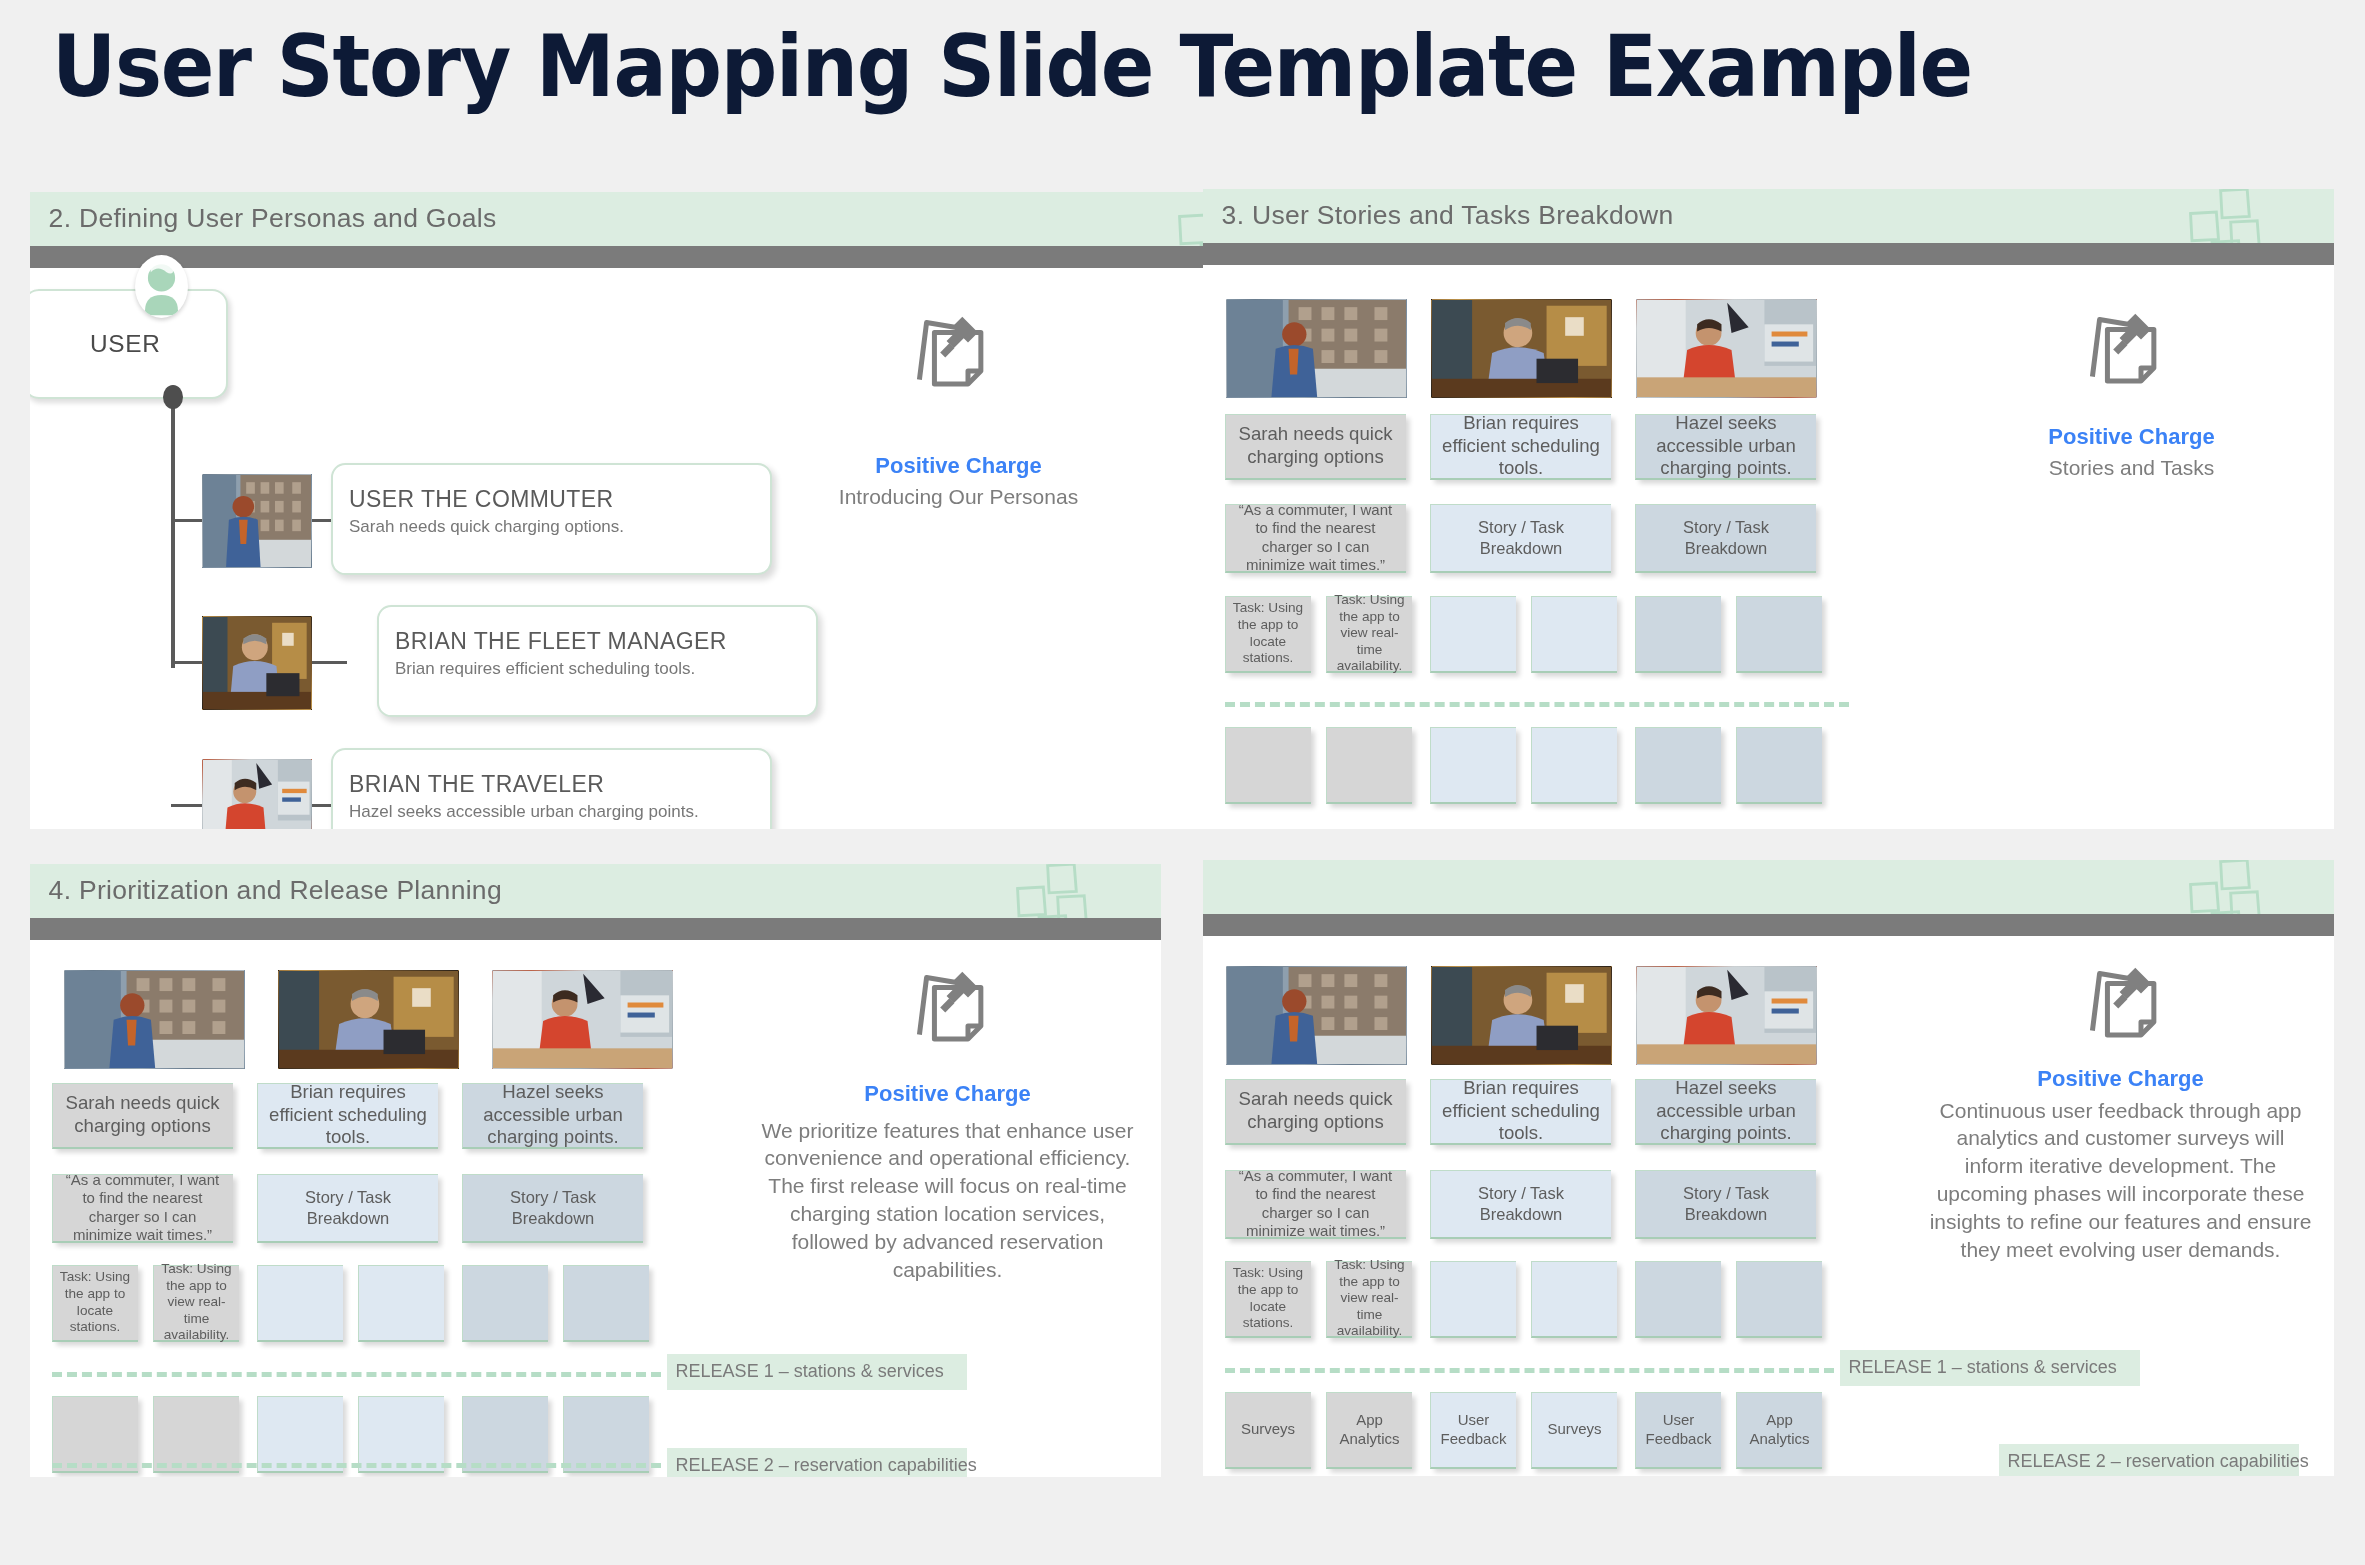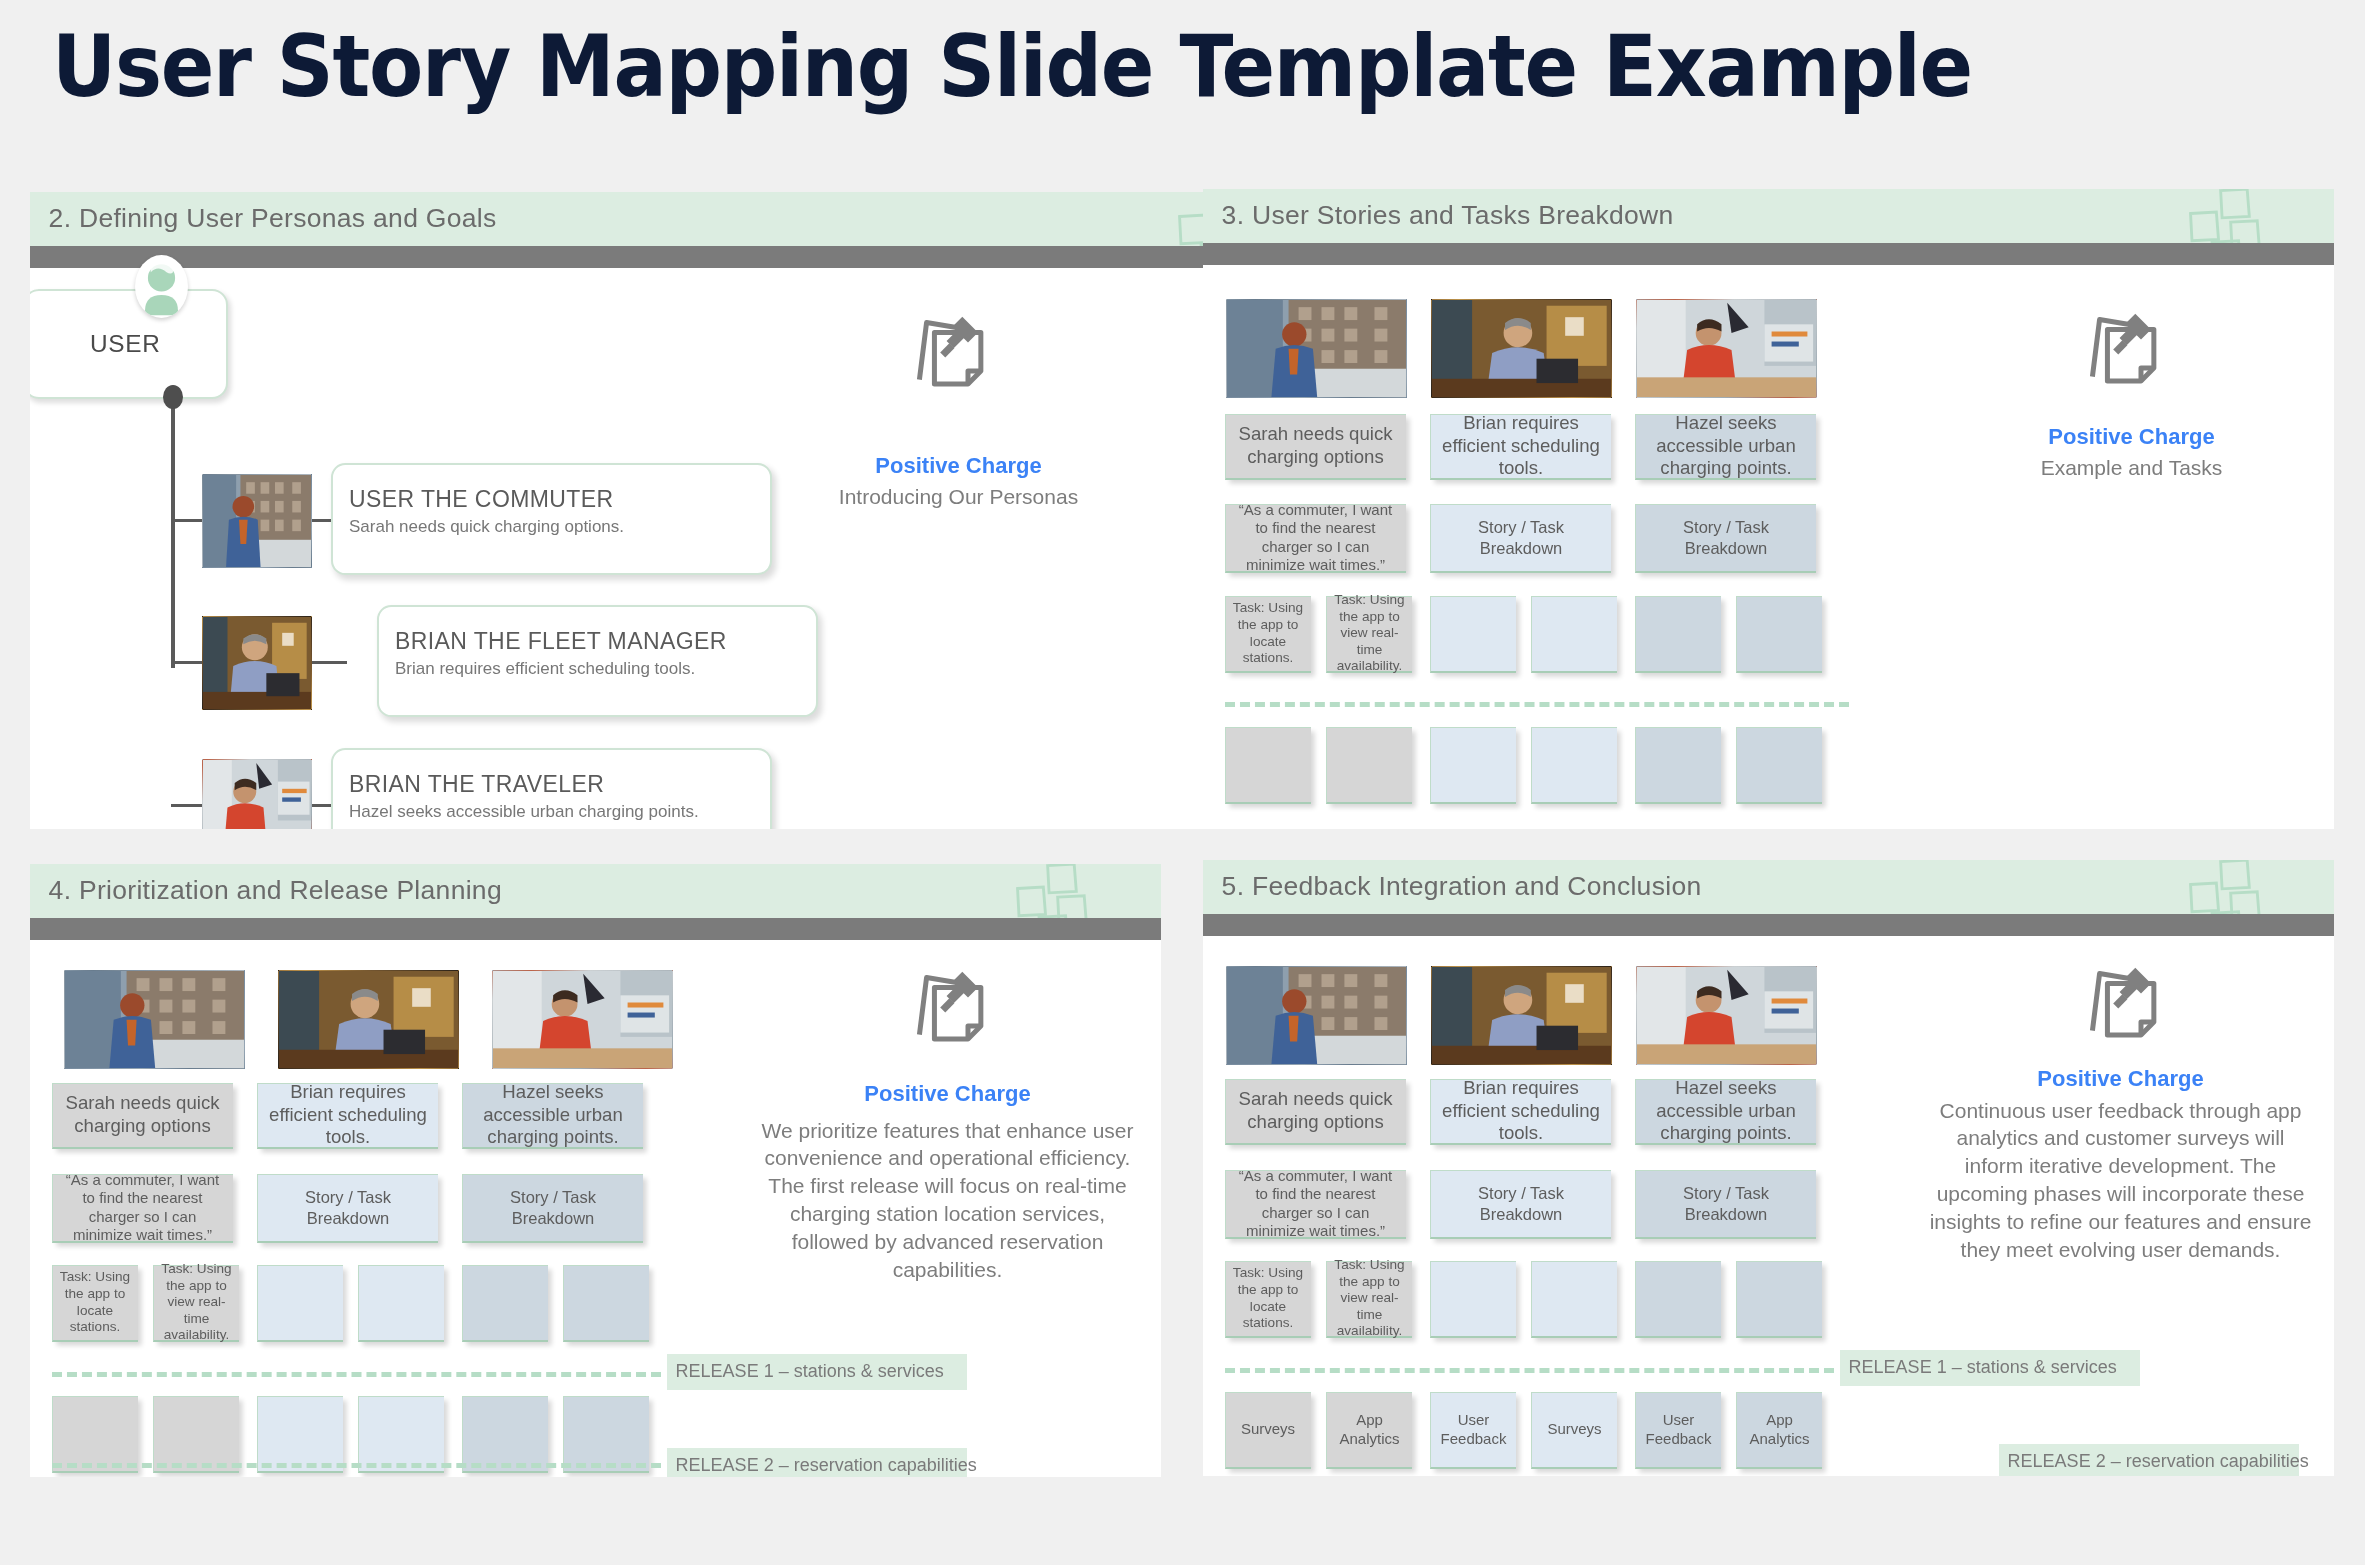--- a/index.html
+++ b/index.html
@@ -424,21 +424,21 @@
           <path d="M37 30 L102 30 L102 84 L84 102 L37 102 Z"></path>
           <path d="M102 84 L84 84 L84 102"></path>
         </g>
         <g fill="#808080">
           <path d="M54 42 L68 28 L62 22 L76 8 L98 30 L84 44 L78 38 L64 52 Z"></path>
           <rect x="50" y="46" width="10" height="18" transform="rotate(45 55 55)"></rect>
         </g>
       </svg>
     </div>
     <div class="pc-title" style="left:760px;top:159px;width:337px;">Positive Charge</div>
-    <div class="pc-body" style="left:760px;top:189px;width:337px;">Example and Tasks</div>
+    <div class="pc-body" style="left:760px;top:189px;width:337px;">Stories and Tasks</div>
   </div>
 </div>
 
 <div class="panel" id="p3" style="left:30px;top:864px;width:1131px;height:613px;">
   <div class="panel-head">
     <div class="ptitle">4. Prioritization and Release Planning</div>
     <div class="notes-deco">
       <svg width="108" height="86" viewBox="0 0 150 120">
         <g fill="none" stroke="#b6ddc6" stroke-width="4">
           <path d="M48 12 L85 10 L88 48 L50 50 Z"></path>
@@ -583,21 +583,20 @@
         </g>
       </svg>
     </div>
     <div class="pc-title" style="left:724px;top:141px;width:387px;">Positive Charge</div>
     <div class="pc-body" style="left:724px;top:177px;width:387px;">We prioritize features that enhance user convenience and operational efficiency. The first release will focus on real-time charging station location services, followed by advanced reservation capabilities.</div>
   </div>
 </div>
 
 <div class="panel" id="p4" style="left:1203px;top:860px;width:1131px;height:616px;">
   <div class="panel-head">
-    <div class="ptitle">5. Feedback Integration and Conclusion</div>
     <div class="notes-deco">
       <svg width="108" height="86" viewBox="0 0 150 120">
         <g fill="none" stroke="#b6ddc6" stroke-width="4">
           <path d="M48 12 L85 10 L88 48 L50 50 Z"></path>
           <path d="M6 44 L42 42 L45 80 L8 82 Z"></path>
           <path d="M62 56 L99 54 L102 92 L64 94 Z"></path>
           <path d="M36 84 L73 82 L76 118 L38 120 Z"></path>
         </g>
       </svg>
     </div>

